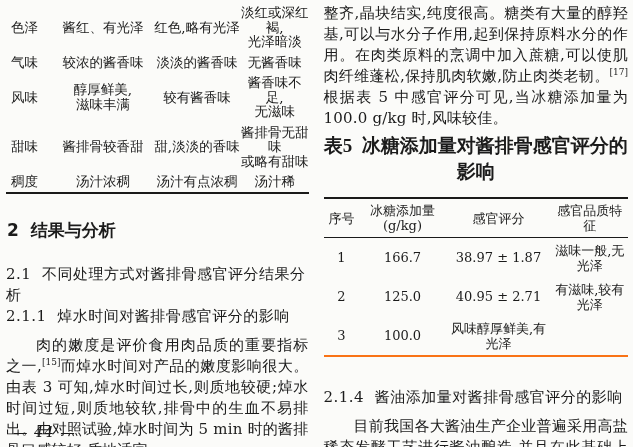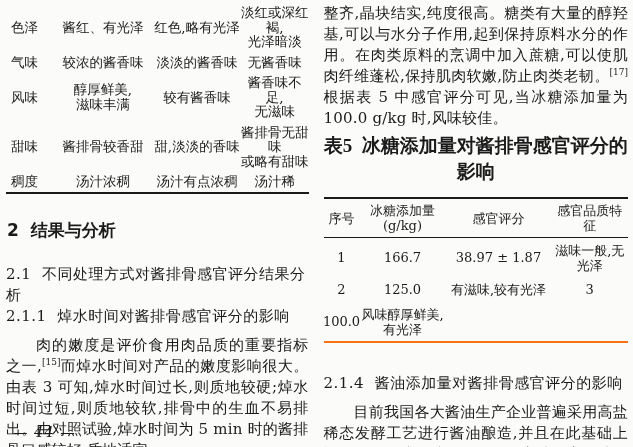--- a/index.html
+++ b/index.html
@@ -127,20 +127,21 @@
         <div class="cell hc">感官评分</div>
         <div class="cell hc">感官品质特征</div>
 
         <div class="cell dc">1</div>
         <div class="cell dc">166.7</div>
         <div class="cell dc">38.97 ± 1.87</div>
         <div class="cell dc">滋味一般,无光泽</div>
 
         <div class="cell dc">2</div>
         <div class="cell dc">125.0</div>
+        <div class="cell dc">40.95 ± 2.71</div>
         <div class="cell dc">有滋味,较有光泽</div>
 
         <div class="cell dc">3</div>
         <div class="cell dc">100.0</div>
         <div class="cell dc">风味醇厚鲜美,有光泽</div>
       </div>
 
       <div class="h-sub mt2">2.1.4  酱油添加量对酱排骨感官评分的影响</div>
 
       <p class="para indent"><span>目前我国各大酱油生产企业普遍采用高盐稀态发酵工艺进行酱油酿造,并且在此基础上还吸收了日式酱油强化酵母的方法提高酱油的品质,在成曲中添加 18% 左右的盐水再进行发酵。</span><sup class="ref">[18]</sup><span>根据表 6 中感官评分可知,酱油添加量为 12.5 g/kg时,酱香味浓,比较适合。</span></p>

